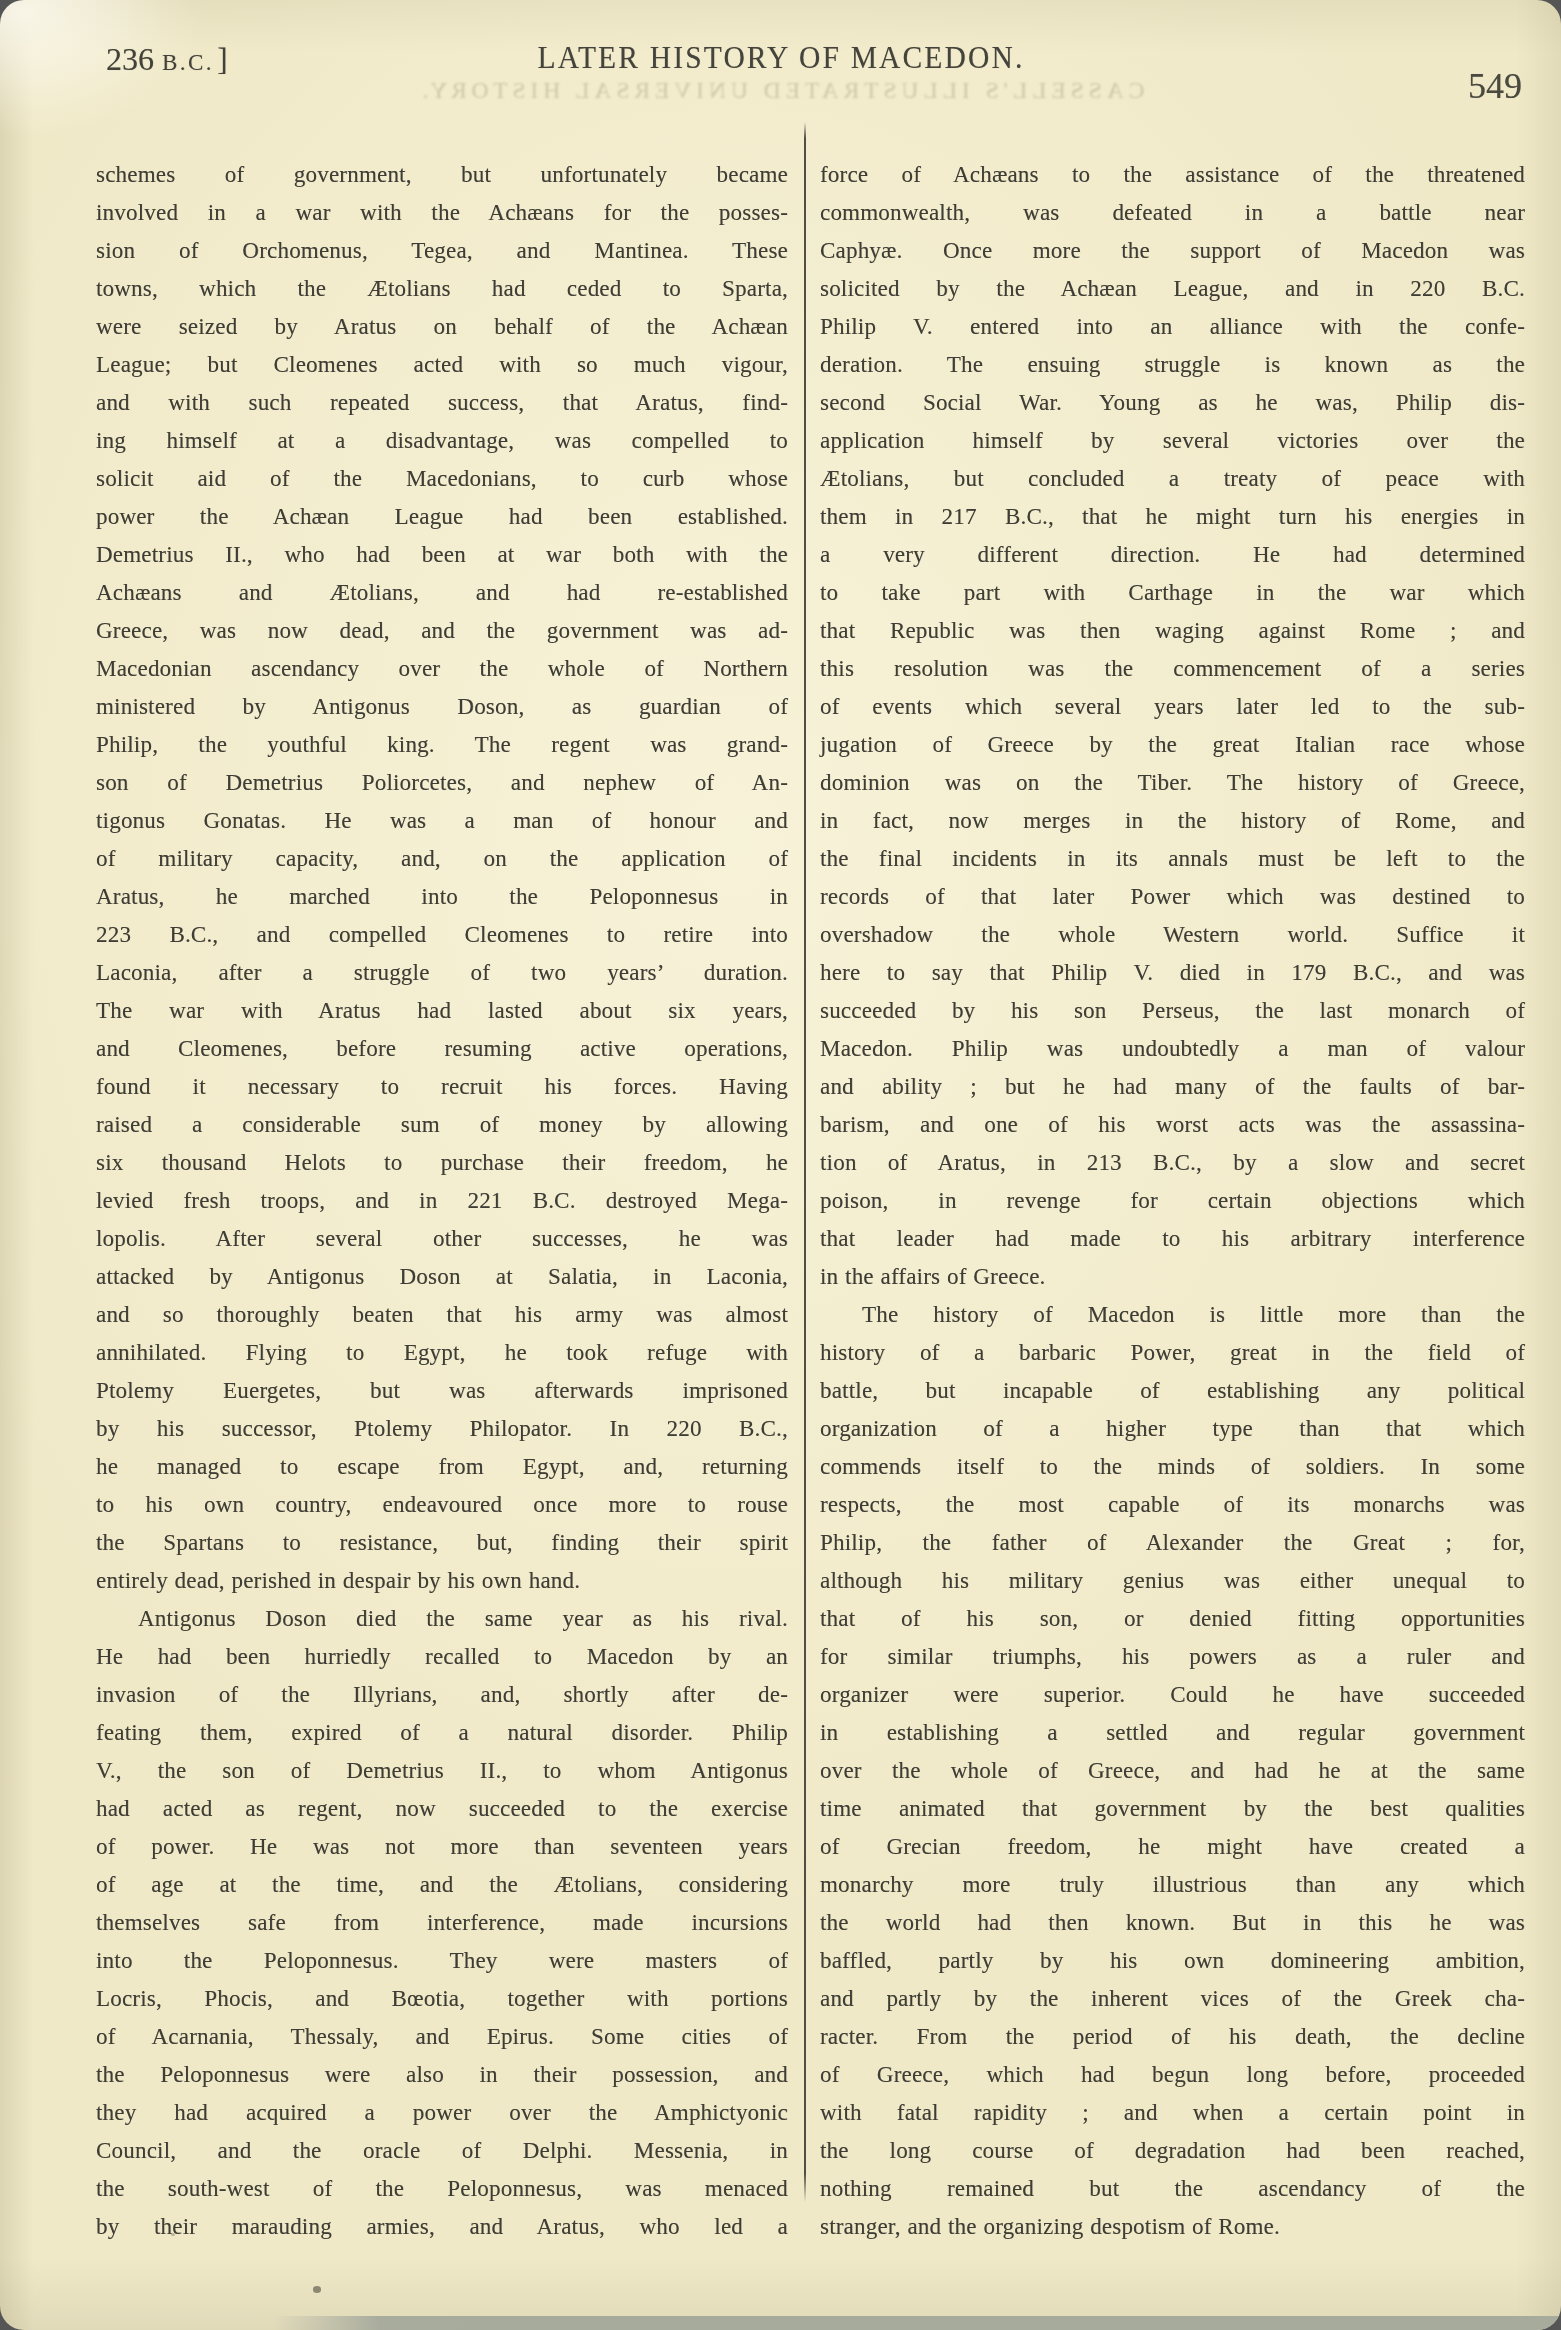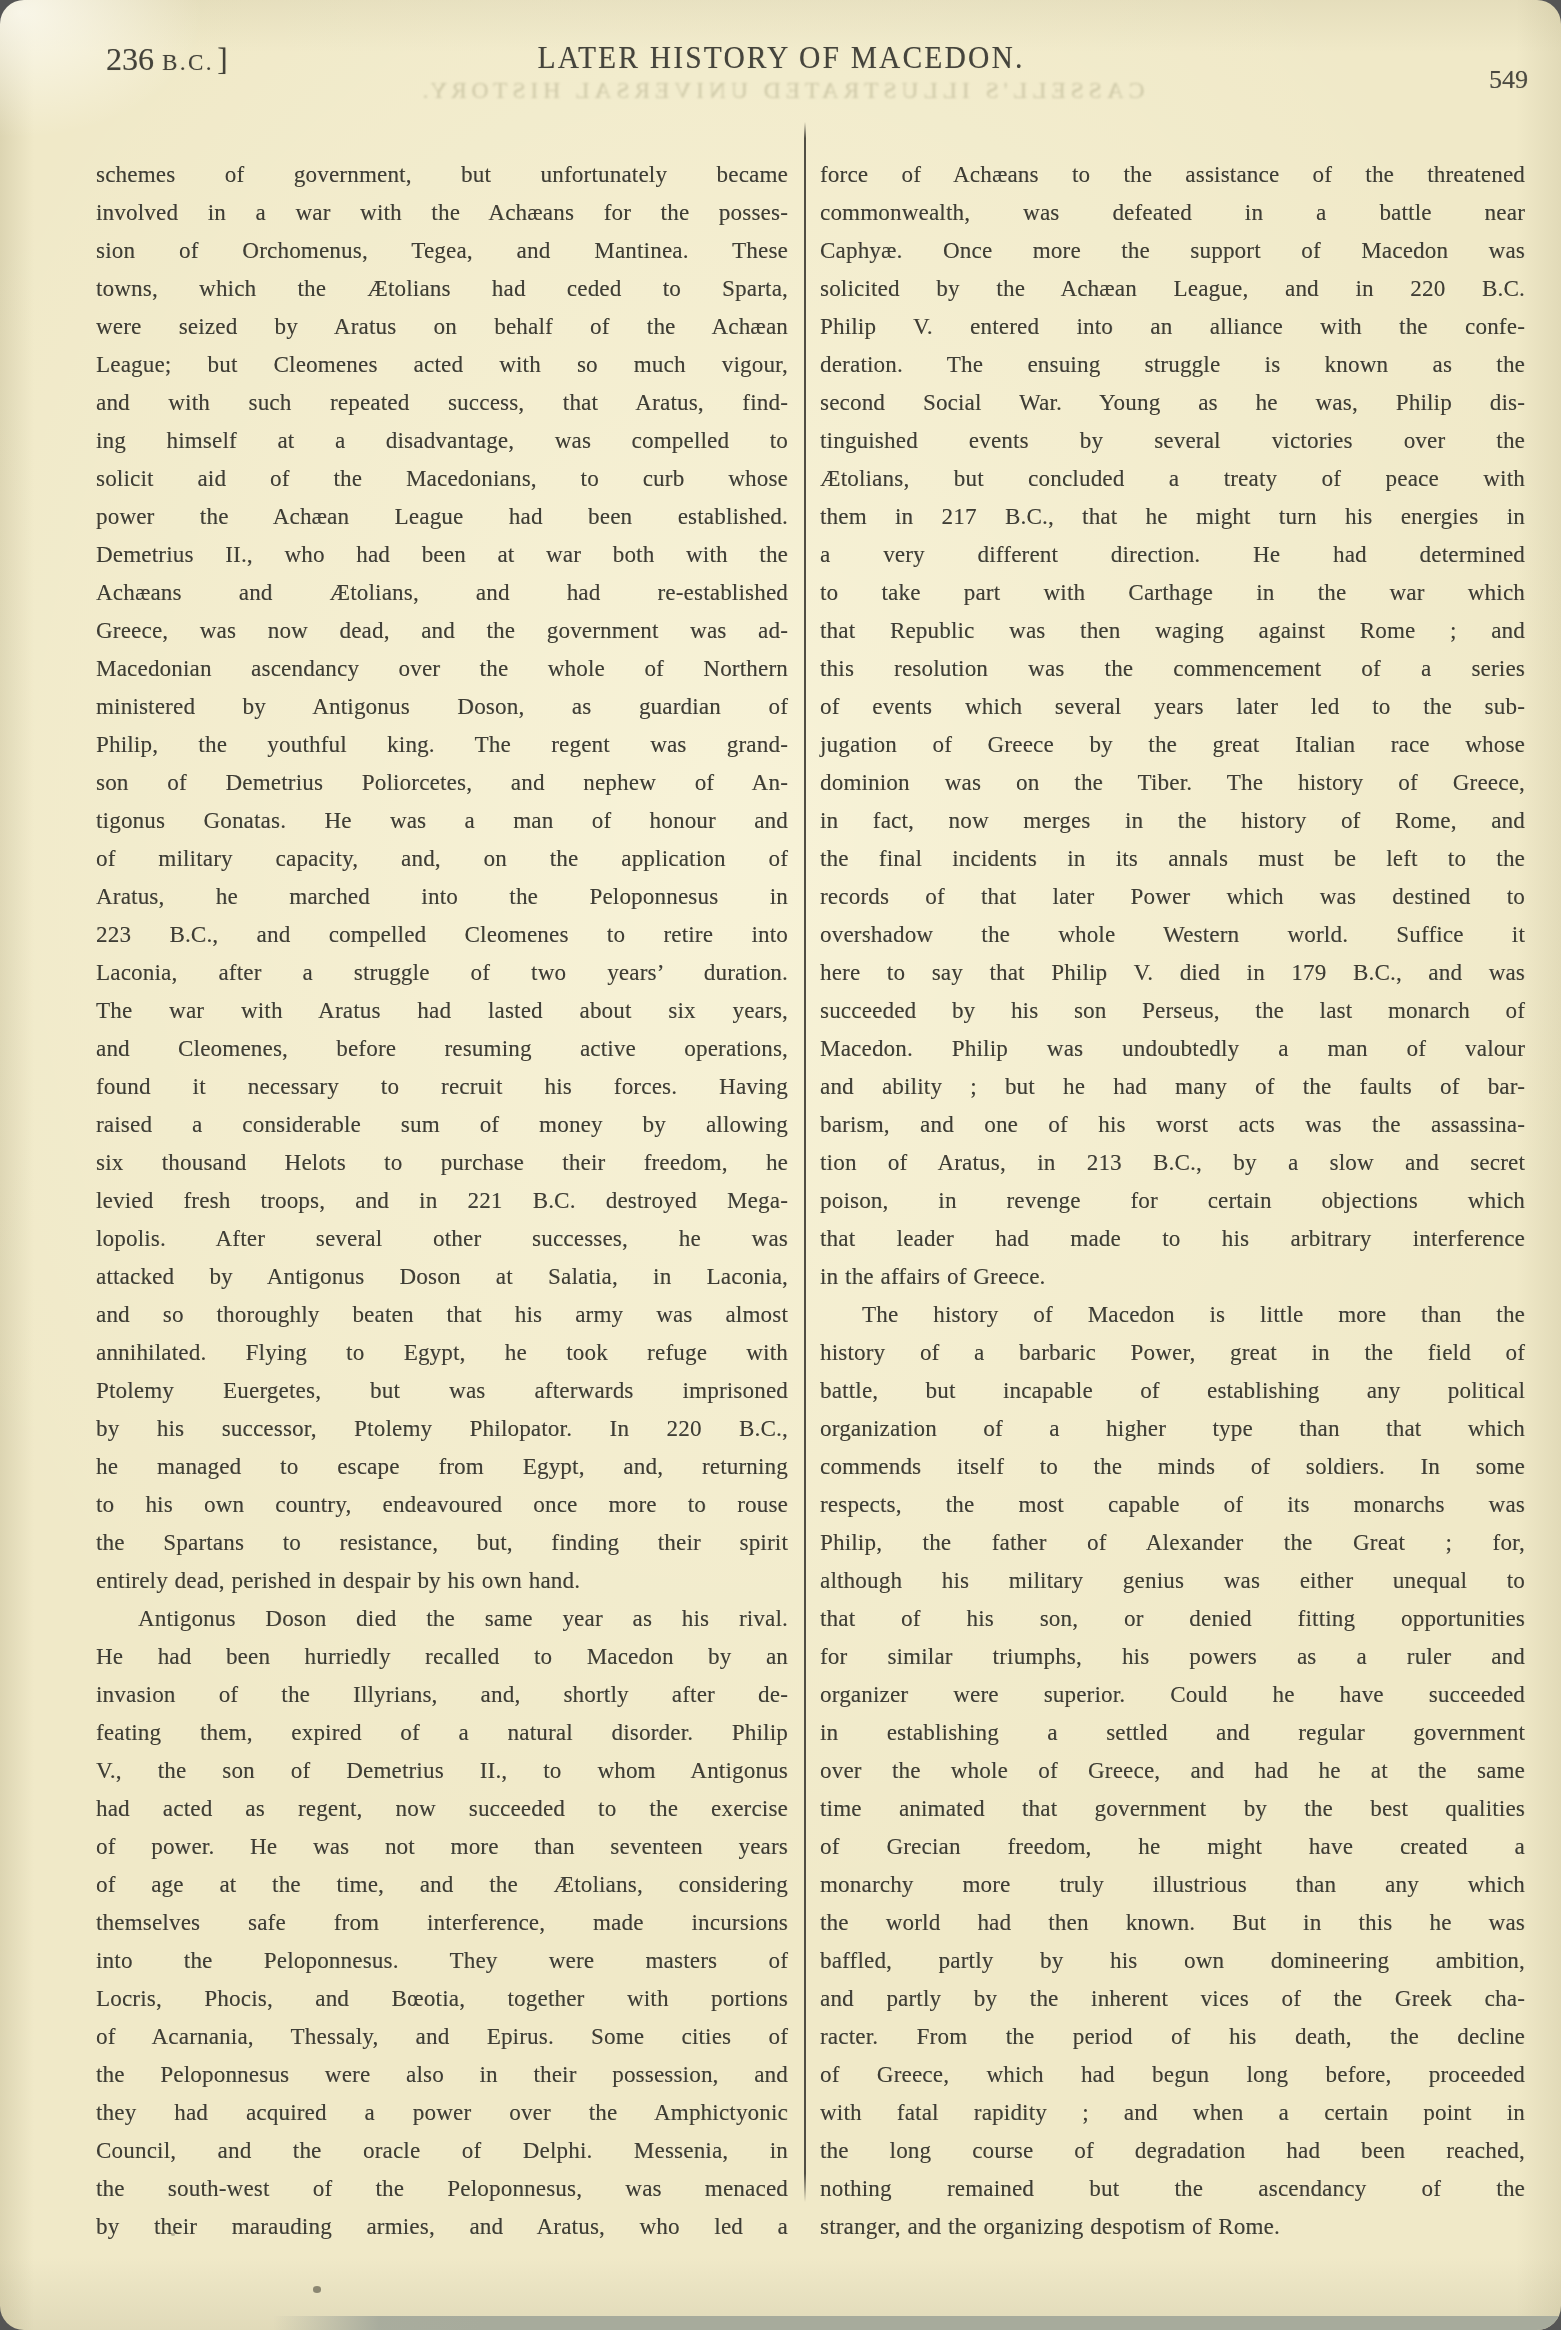--- a/index.html
+++ b/index.html
@@ -29,22 +29,22 @@
   .folio .br{font-size:31px;margin-left:3.3px;}
   .title{
     position:absolute;left:50%;top:39px;
     transform:translateX(-50%) scaleX(0.92);
     transform-origin:center top;
     font-size:32px;letter-spacing:2.4px;white-space:nowrap;
     color:#45443c;
     text-shadow:0.3px 0.3px 0.7px rgba(62,60,50,0.40);
   }
   .pagenum{
-    position:absolute;right:33px;top:65px;
-    font-size:26px;color:#4a4940;
+    position:absolute;right:39px;top:65px;
+    font-size:36px;color:#4a4940;
     text-shadow:0.3px 0.3px 0.7px rgba(62,60,50,0.35);
   }
   .ghost{
     position:absolute;left:50%;top:77px;
     transform:translateX(-50%) scale(-1,1);
     font-size:23.6px;letter-spacing:4.9px;white-space:nowrap;
     color:rgba(112,106,70,0.28);
     filter:blur(1.1px);
   }
   .column{
@@ -154,21 +154,21 @@
   <div class="divider"></div>
 
   <div class="column col-right">
       <div class="line">force of Achæans to the assistance of the threatened</div>
       <div class="line">commonwealth, was defeated in a battle near</div>
       <div class="line">Caphyæ. Once more the support of Macedon was</div>
       <div class="line">solicited by the Achæan League, and in 220 B.C.</div>
       <div class="line">Philip V. entered into an alliance with the confe-</div>
       <div class="line">deration. The ensuing struggle is known as the</div>
       <div class="line">second Social War. Young as he was, Philip dis-</div>
-      <div class="line">tinguished events by several victories over the</div>
+      <div class="line">application himself by several victories over the</div>
       <div class="line">Ætolians, but concluded a treaty of peace with</div>
       <div class="line">them in 217 B.C., that he might turn his energies in</div>
       <div class="line">a very different direction. He had determined</div>
       <div class="line">to take part with Carthage in the war which</div>
       <div class="line">that Republic was then waging against Rome ; and</div>
       <div class="line">this resolution was the commencement of a series</div>
       <div class="line">of events which several years later led to the sub-</div>
       <div class="line">jugation of Greece by the great Italian race whose</div>
       <div class="line">dominion was on the Tiber. The history of Greece,</div>
       <div class="line">in fact, now merges in the history of Rome, and</div>

